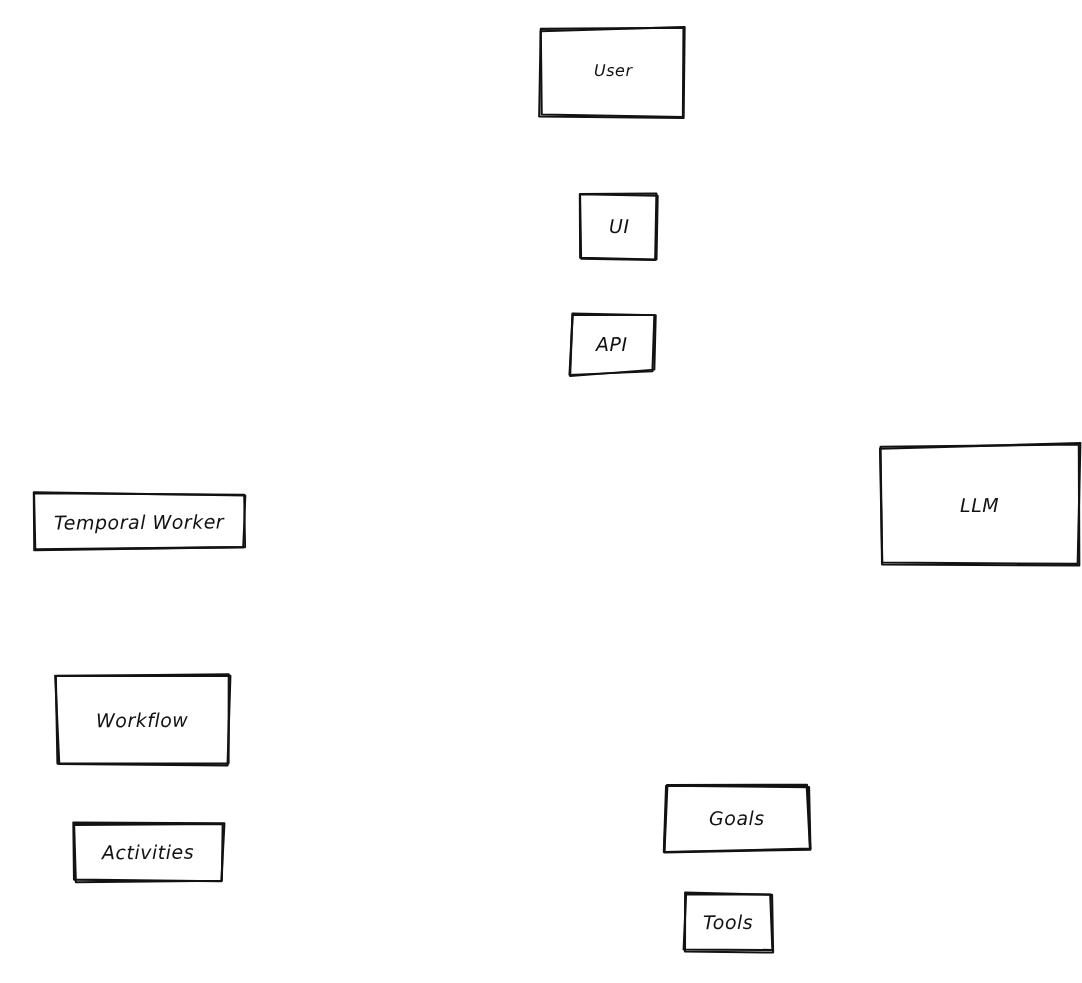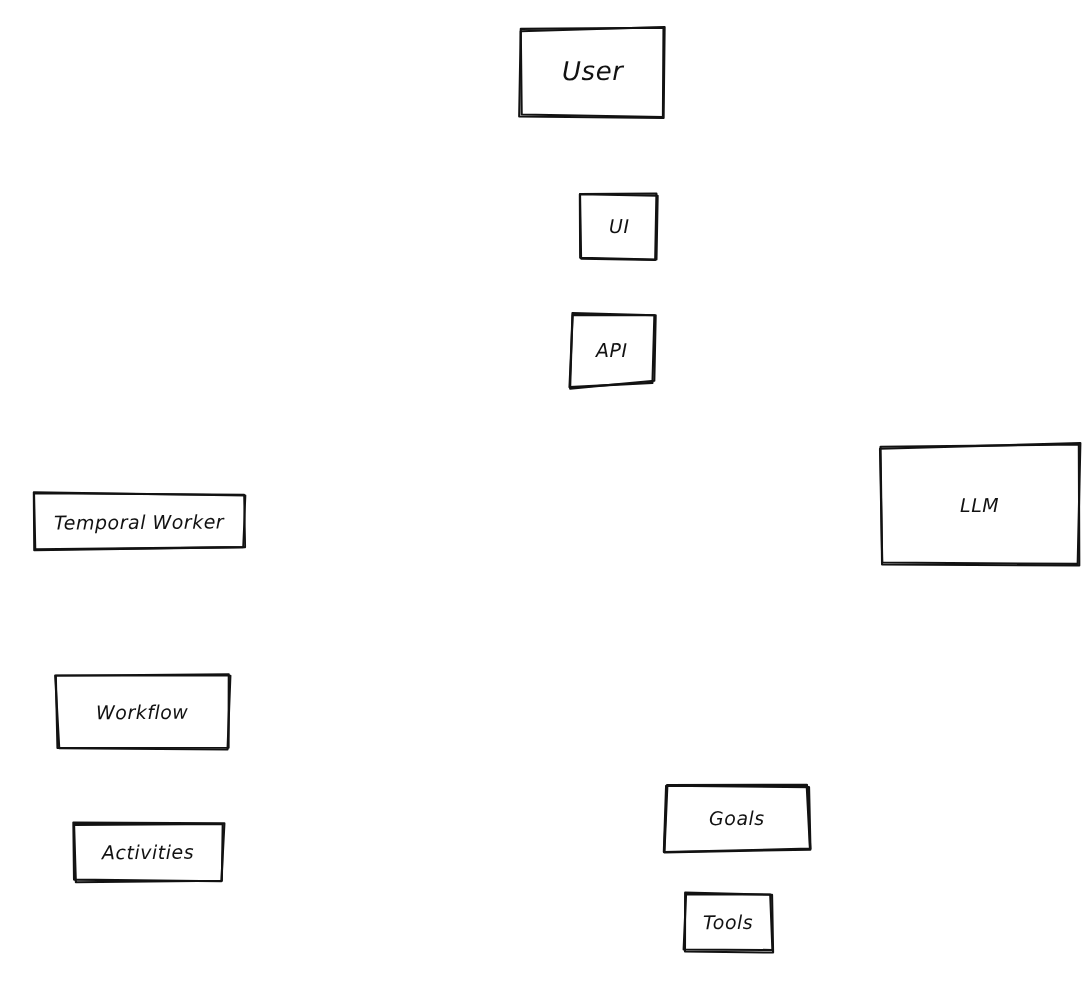--- a/index.html
+++ b/index.html
@@ -47,56 +47,56 @@
     stroke: #121212;
     stroke-width: 2.1;
     stroke-linecap: round;
     stroke-linejoin: round;
   }
 </style>
 </head>
 <body>
 
 <div id="canvas">
-    <div class="node" style="left: 521px; top: 26px; width: 144px; height: 90px; font-size: 26px;">
+    <div class="node" style="left: 541px; top: 26px; width: 144px; height: 90px; font-size: 16px;">
       <svg class="frame" viewBox="0 0 144 90" preserveAspectRatio="none">
         <path d="M -0.24453532235939646 2.9067798353909464 L 142.48906207133058 1.6961385459533607 L 141.9144290123457 91.03405692729767 L 0.6932938957475994 88.45633744855967 Z"></path>
         <path d="M -0.333854595336077 5.247091906721536 L 143.6305075445816 0.9793552812071329 L 142.6121536351166 92.06964334705076 L -1.8185459533607684 90.5327709190672 Z"></path>
       </svg>
       <span class="label">User</span>
     </div>
     <div class="node" style="left: 581px; top: 192px; width: 76px; height: 69px; font-size: 19px;">
       <svg class="frame" viewBox="0 0 76 69" preserveAspectRatio="none">
         <path d="M -0.9665329218106997 2.0071073388203016 L 75.43517146776406 1.4596347736625515 L 74.19284293552812 67.96195644718793 L 0.08672839506172847 66.59061556927297 Z"></path>
         <path d="M -1.149451303155007 2.1821124828532232 L 76.65688614540467 3.7267215363511657 L 75.4656927297668 67.43676268861454 L -0.8415500685871057 65.7714951989026 Z"></path>
       </svg>
       <span class="label">UI</span>
     </div>
-    <div class="node" style="left: 570px; top: 314px; width: 84px; height: 72px; font-size: 19px;">
+    <div class="node" style="left: 570px; top: 314px; width: 84px; height: 60px; font-size: 19px;">
       <svg class="frame" viewBox="0 0 84 72" preserveAspectRatio="none">
         <path d="M 2.711469478737997 1.1074348422496574 L 84.38128086419754 1.223131001371742 L 82.47125685871056 68.88985596707819 L -0.5198371056241429 73.12489368998628 Z"></path>
         <path d="M 2.4349519890260627 -0.8828669410150889 L 85.6832647462277 1.274087791495199 L 84.319231824417 66.80388203017833 L 0.1354458161865567 74.61021947873799 Z"></path>
       </svg>
       <span class="label">API</span>
     </div>
     <div class="node" style="left: 33px; top: 494px; width: 213px; height: 56px; font-size: 19px;">
       <svg class="frame" viewBox="0 0 239 56" preserveAspectRatio="none">
         <path d="M 1.267474279835391 -0.6919101508916323 L 236.87349965706449 0.7501234567901234 L 238.02808470507546 53.14565500685871 L 2.6670318930041157 55.393449931412896 Z"></path>
         <path d="M 0.8037585733882031 -1.8128257887517145 L 238.3360219478738 1.5688203017832647 L 235.82631001371743 53.138120713305895 L 1.2894375857338825 56.28766803840878 Z"></path>
       </svg>
       <span class="label">Temporal Worker</span>
     </div>
     <div class="node" style="left: 880px; top: 444px; width: 200px; height: 122px; font-size: 19px; text-align: center;">
       <svg class="frame" viewBox="0 0 200 122" preserveAspectRatio="none">
         <path d="M 0.5454766803840876 2.808417352537723 L 198.81960905349794 0.5136196844993142 L 199.30649862825788 121.47355452674897 L 2.0604663923182445 120.5277280521262 Z"></path>
         <path d="M -0.011838134430727343 4.722194787379973 L 200.36240054869685 -0.883813443072702 L 197.67984910836762 119.90524005486968 L 2.266433470507545 118.52639231824418 Z"></path>
       </svg>
       <span class="label">LLM</span>
     </div>
-    <div class="node" style="left: 56px; top: 674px; width: 173px; height: 76px; font-size: 19px;">
+    <div class="node" style="left: 56px; top: 674px; width: 173px; height: 92px; font-size: 19px;">
       <svg class="frame" viewBox="0 0 173 88" preserveAspectRatio="none">
         <path d="M -0.17652091906721545 1.9087448559670783 L 172.76571844993143 0.27711591220850484 L 172.58491255144034 85.40145404663923 L 1.453900891632373 85.66200617283951 Z"></path>
         <path d="M -0.8274348422496572 1.6572153635116598 L 174.3887791495199 1.8635528120713305 L 171.53338820301784 87.47235939643348 L 3.243429355281207 85.96511659807956 Z"></path>
       </svg>
       <span class="label">Workflow</span>
     </div>
     <div class="node" style="left: 75px; top: 824px; width: 147px; height: 57px; font-size: 19px;">
       <svg class="frame" viewBox="0 0 147 57" preserveAspectRatio="none">
         <path d="M -0.8985185185185185 1.0090723593964335 L 147.71182784636488 0.04061213991769552 L 146.86332647462277 56.72935356652949 L 0.8473353909465021 58.196284293552814 Z"></path>
         <path d="M -1.643031550068587 -1.407764060356653 L 149.41515775034293 -0.5890809327846364 L 146.38692729766802 57.23947873799725 L -0.9795747599451304 55.603840877914955 Z"></path>

